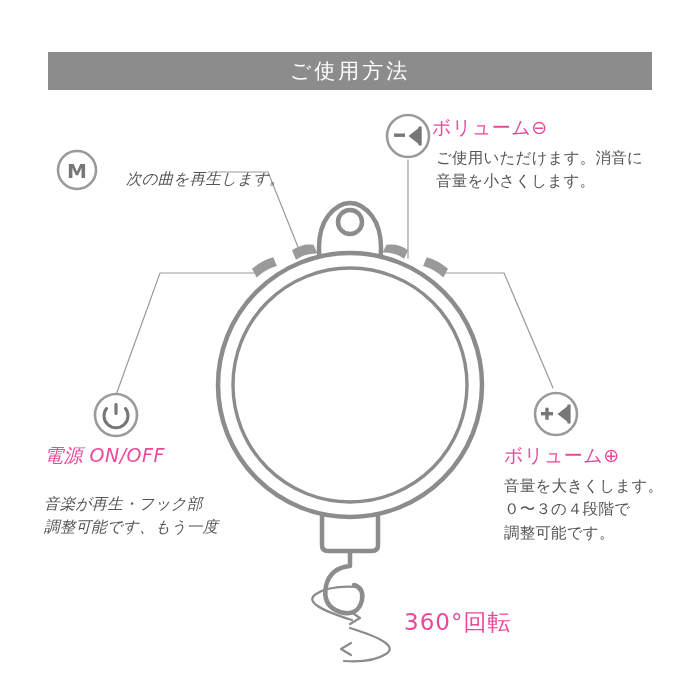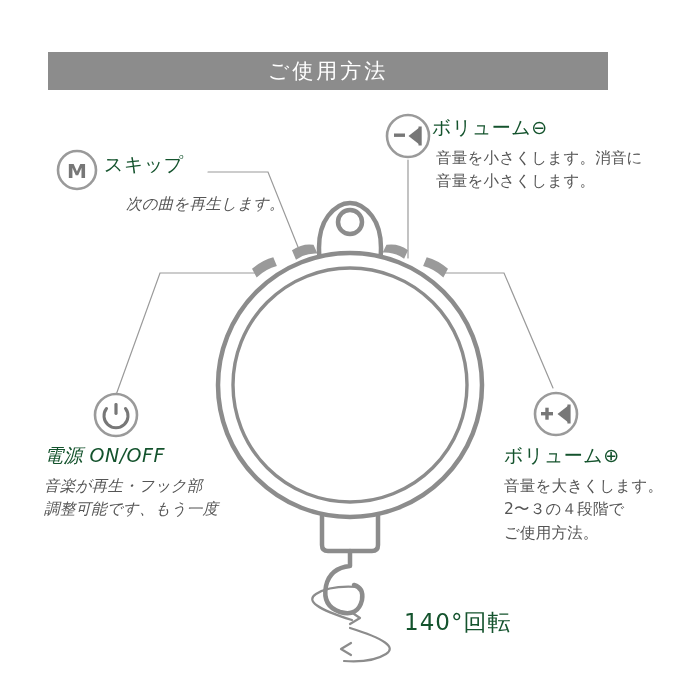--- a/index.html
+++ b/index.html
@@ -14,21 +14,21 @@
     overflow: hidden;
     font-family: "DejaVu Sans", "Liberation Sans", sans-serif;
     color: #5a5a5a;
   }
 
   
   .header-bar {
     position: absolute;
     left: 48px;
     top: 52px;
-    width: 560px;
+    width: 604px;
     height: 38px;
     background: #8c8c8c;
     display: flex;
     align-items: center;
     justify-content: center;
   }
   .header-title {
     color: #ffffff;
     font-size: 21px;
     letter-spacing: 3px;
@@ -44,42 +44,42 @@
     width: 700px;
     height: 700px;
   }
 
   
   .callout {
     position: absolute;
   }
   .callout-title {
     font-size: 19px;
-    color: #14532d;
+    color: #ec4899;
     white-space: nowrap;
     line-height: 1.3;
     letter-spacing: 0.5px;
   }
   .callout-body {
     font-size: 15.5px;
     color: #555555;
     line-height: 1.52;
     letter-spacing: 0.2px;
   }
   .callout-body div { white-space: nowrap; }
 
   
   #callout-skip        { left: 104px; top: 152px; }
   #callout-skip .callout-body { margin-left: 22px; margin-top: 16px; font-style: italic; }
 
   #callout-voldown     { left: 432px; top: 115px; }
   #callout-voldown .callout-body { margin-left: 4px; margin-top: 7px; }
 
   #callout-power       { left: 44px;  top: 443px; font-style: italic; }
-  #callout-power .callout-body { margin-top: 7px; }
+  #callout-power .callout-body { margin-top: 25px; }
 
   #callout-volup       { left: 504px; top: 443px; }
   #callout-volup .callout-body { margin-top: 7px; }
 
   #callout-rotate      { left: 404px; top: 608px; }
   #callout-rotate .callout-title { font-size: 23px; letter-spacing: 1px; }
 </style>
 </head>
 <body>
 
@@ -155,46 +155,45 @@
   <g fill="none" stroke="#8c8c8c" stroke-width="2.2" stroke-linecap="round">
     <path d="M352 620 q-52 -16 -36 -26 q14 -9 42 -7"></path>
     <path d="M350 628 q52 16 36 26 q-14 9 -42 7"></path>
     <path d="M351 612 l9 6 l-10 6" stroke-linejoin="round"></path>
     <path d="M351 655 l-10 -6 l10 -6" stroke-linejoin="round"></path>
   </g>
 
 </svg>
 
 <div class="callout" id="callout-skip">
-  <div class="callout-title">スキップ</div>
   <div class="callout-body">
     <div>次の曲を再生します。</div>
   </div>
 </div>
 
 <div class="callout" id="callout-voldown">
   <div class="callout-title">ボリューム⊖</div>
   <div class="callout-body">
-    <div>音量を小さくします。消音に</div>
+    <div>ご使用いただけます。消音に</div>
     <div>音量を小さくします。</div>
   </div>
 </div>
 
 <div class="callout" id="callout-power">
   <div class="callout-title">電源 ON/OFF</div>
   <div class="callout-body">
     <div>音楽が再生・フック部</div>
     <div>調整可能です、もう一度</div>
   </div>
 </div>
 
 <div class="callout" id="callout-volup">
   <div class="callout-title">ボリューム⊕</div>
   <div class="callout-body">
     <div>音量を大きくします。</div>
-    <div>2〜３の４段階で</div>
-    <div>ご使用方法。</div>
+    <div>０〜３の４段階で</div>
+    <div>調整可能です。</div>
   </div>
 </div>
 
 <div class="callout" id="callout-rotate">
-  <div class="callout-title">140°回転</div>
+  <div class="callout-title">360°回転</div>
 </div>
 
 </body></html>

